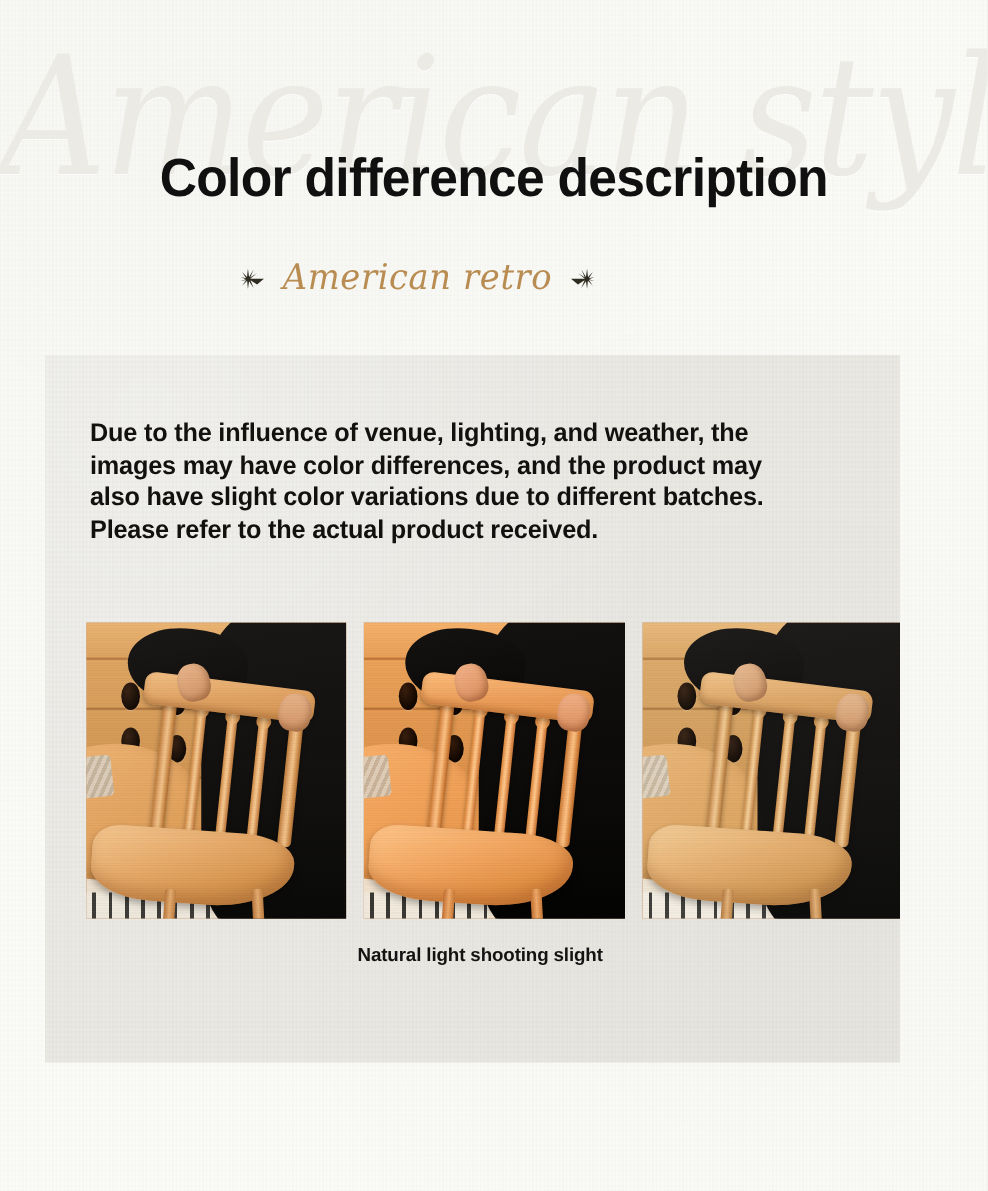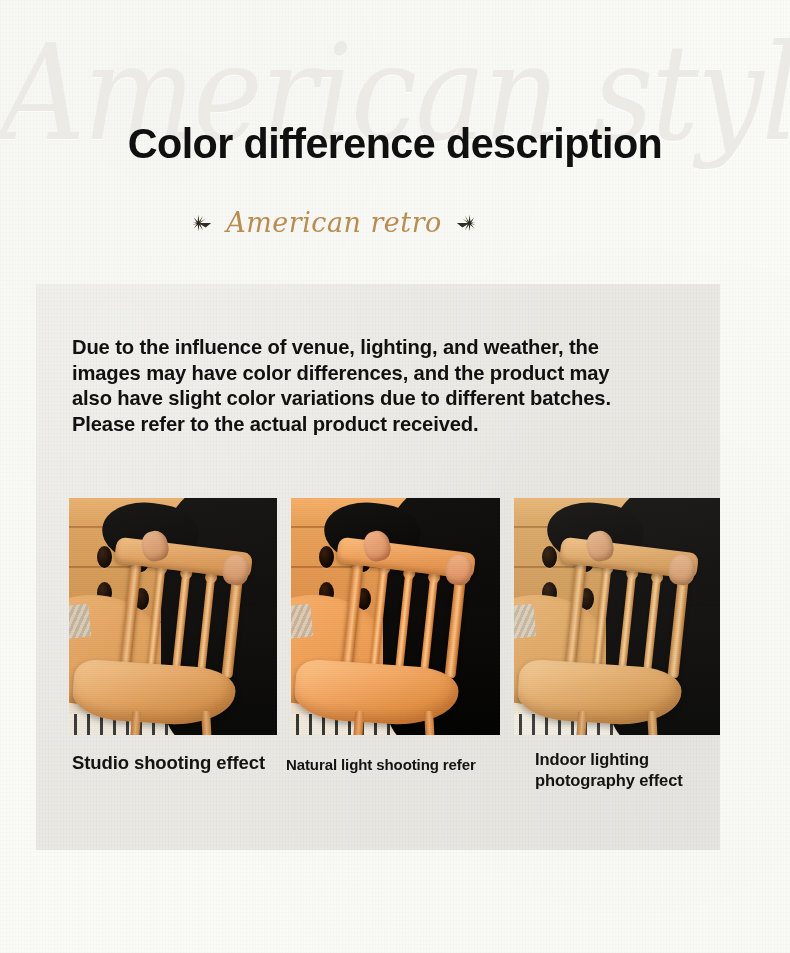--- a/index.html
+++ b/index.html
@@ -380,17 +380,14 @@
           <div class="leg" style="left:64%;transform:rotate(-3deg)"></div>
         </div>
 
         <div class="hand" style="left:35%;top:14%;transform:rotate(-14deg)"></div>
         <div class="hand" style="left:74%;top:24%;transform:rotate(10deg)"></div>
       </div>
       <div class="grain"></div>
     </div>
   </div>
 
-  <div class="cap cap1">Studio shooting effect</div>
-  <div class="cap cap2">Natural light shooting refer</div>
-  <div class="cap cap3">Indoor lighting
-photography effect</div>
+  <div class="cap cap2">Natural light shooting slight</div>
 </div>
 
 </body></html>

